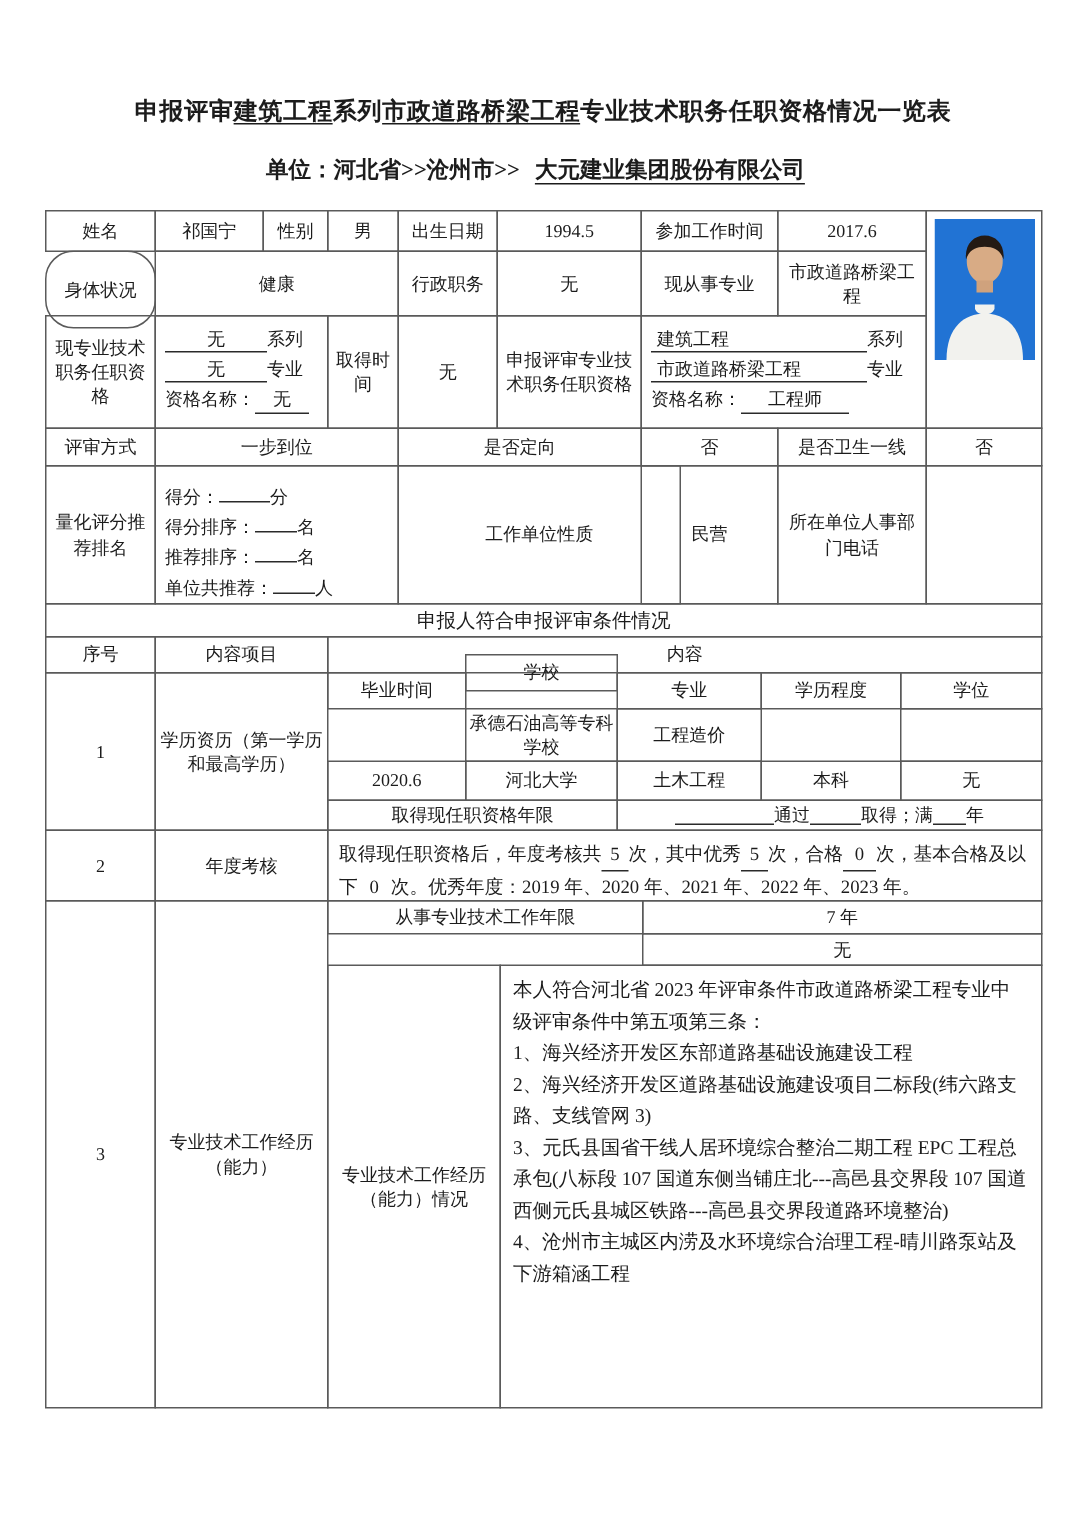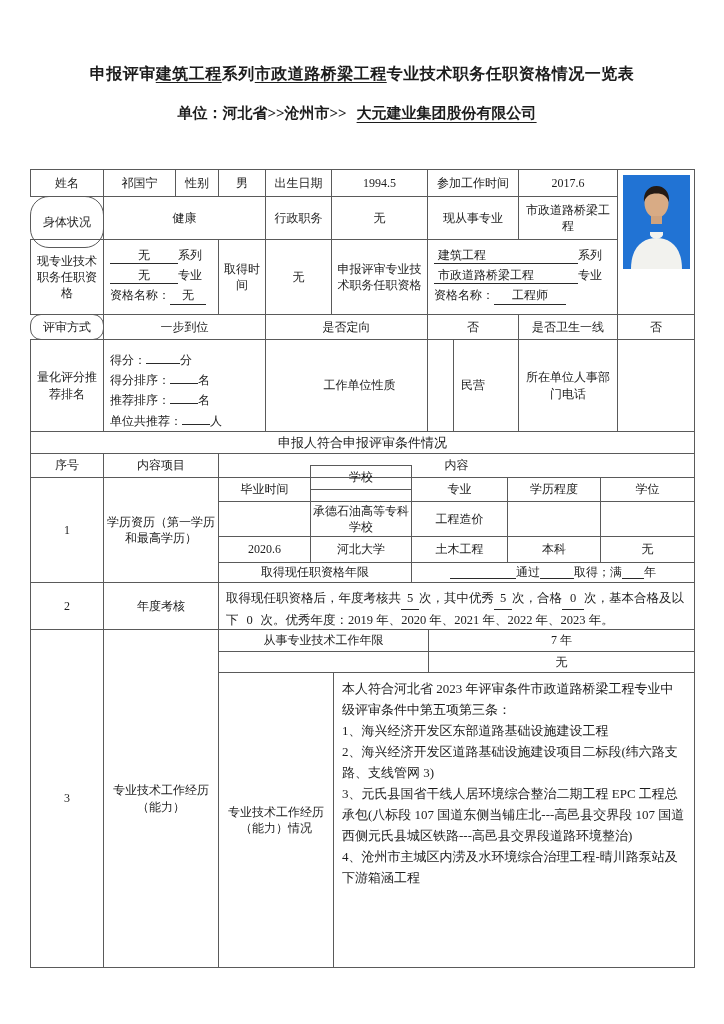--- a/index.html
+++ b/index.html
@@ -4,21 +4,21 @@
 <style>
   html,body{margin:0;padding:0;background:#ffffff;}
   #page{position:relative;width:724px;height:1024px;background:#ffffff;overflow:hidden;
         font-family:"Liberation Serif","DejaVu Serif",serif;color:#1c1c1c;}
   .title{position:absolute;top:64px;left:0;width:724px;text-align:center;
          font-size:16px;font-weight:bold;letter-spacing:0.5px;}
   .subtitle{position:absolute;top:104px;left:0;width:724px;text-align:center;
             font-size:15px;font-weight:bold;}
   .u{text-decoration:underline;text-underline-offset:3px;}
   .uco{text-decoration:underline;text-underline-offset:4px;padding:0 10px;}
-  #tbl{position:absolute;left:30px;top:140px;width:665px;height:799px;margin-top:29px;}
+  #tbl{position:absolute;left:30px;top:140px;width:665px;height:799px;}
   .c{position:absolute;box-sizing:border-box;border:1px solid #5a5a5a;
      display:flex;align-items:center;justify-content:center;text-align:center;
      font-size:12px;line-height:1.35;padding:1px 2px;overflow:hidden;}
   .left{justify-content:flex-start;text-align:left;}
   .top{align-items:flex-start;}
   .blockcell{display:block;padding:4px 6px;}
   .blockcell .ln{margin:3px 0;white-space:nowrap;}
   .blk{display:inline-block;border-bottom:1px solid #2a2a2a;height:12px;vertical-align:baseline;}
   .uv{display:inline-block;border-bottom:1px solid #2a2a2a;text-align:center;vertical-align:baseline;}
   .longtext{display:block;padding:5px 8px;font-size:13px;line-height:1.62;text-align:left;}
@@ -73,21 +73,21 @@
     </div>
     <div class="c" style="left:188px;top:70px;width:48px;height:76px;">取得时间</div>
     <div class="c" style="left:235px;top:70px;width:67px;height:76px;">无</div>
     <div class="c" style="left:301px;top:70px;width:97px;height:76px;">申报评审专业技术职务任职资格</div>
     <div class="c blockcell left" style="left:397px;top:70px;width:191px;height:76px;">
       <div class="ln"><span class="uv" style="min-width:140px;text-align:left;padding-left:4px;">建筑工程</span><span>系列</span></div>
       <div class="ln"><span class="uv" style="min-width:140px;text-align:left;padding-left:4px;">市政道路桥梁工程</span><span>专业</span></div>
       <div class="ln"><span>资格名称：</span><span class="uv" style="min-width:72px;">工程师</span></div>
     </div>
 
-    <div class="c" style="left:0;top:145px;width:74px;height:26px;border-radius:11px;">评审方式</div>
+    <div class="c" style="left:0;top:145px;width:74px;height:26px;">评审方式</div>
     <div class="c" style="left:73px;top:145px;width:163px;height:26px;">一步到位</div>
     <div class="c" style="left:235px;top:145px;width:163px;height:26px;">是否定向</div>
     <div class="c" style="left:397px;top:145px;width:92px;height:26px;">否</div>
     <div class="c" style="left:488px;top:145px;width:100px;height:26px;">是否卫生一线</div>
     <div class="c" style="left:587px;top:145px;width:78px;height:26px;">否</div>
 
     <div class="c" style="left:0;top:170px;width:74px;height:93px;">量化评分推荐排名</div>
     <div class="c blockcell left" style="left:73px;top:170px;width:163px;height:93px;padding-top:8px;">
       <div class="ln"><span>得分：</span><span class="blk" style="width:34px;"></span><span>分</span></div>
       <div class="ln"><span>得分排序：</span><span class="blk" style="width:28px;"></span><span>名</span></div>

